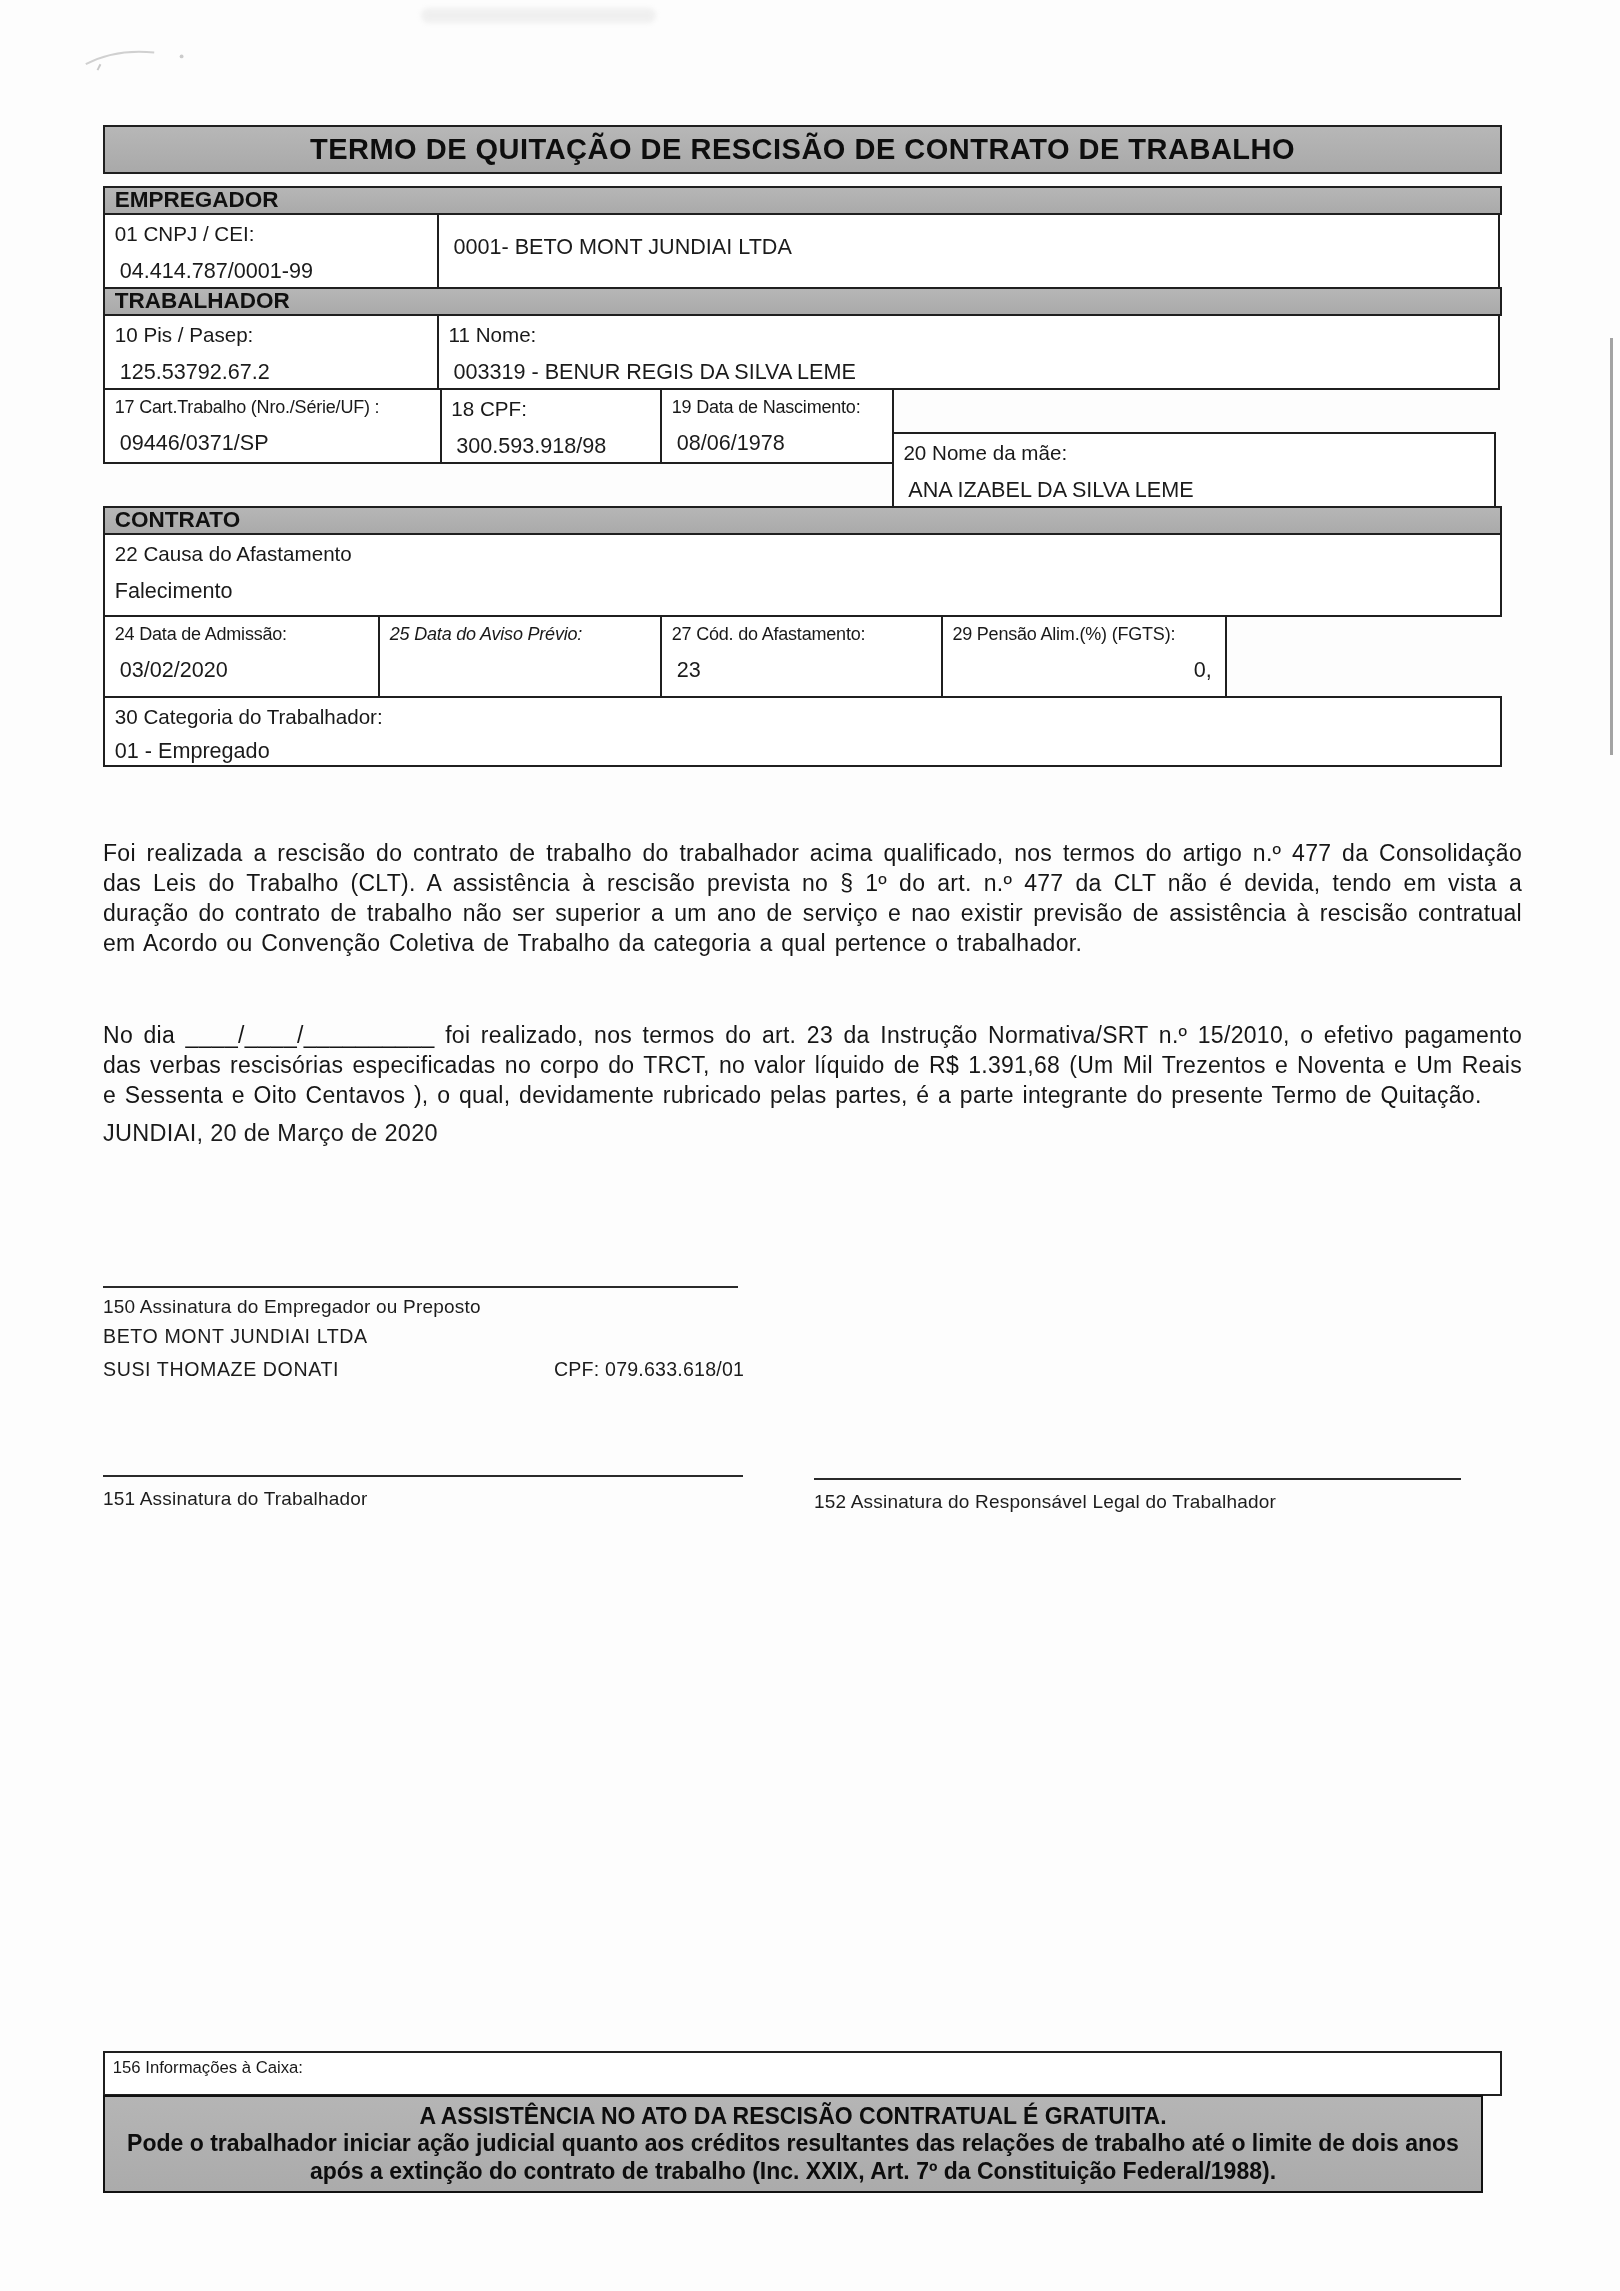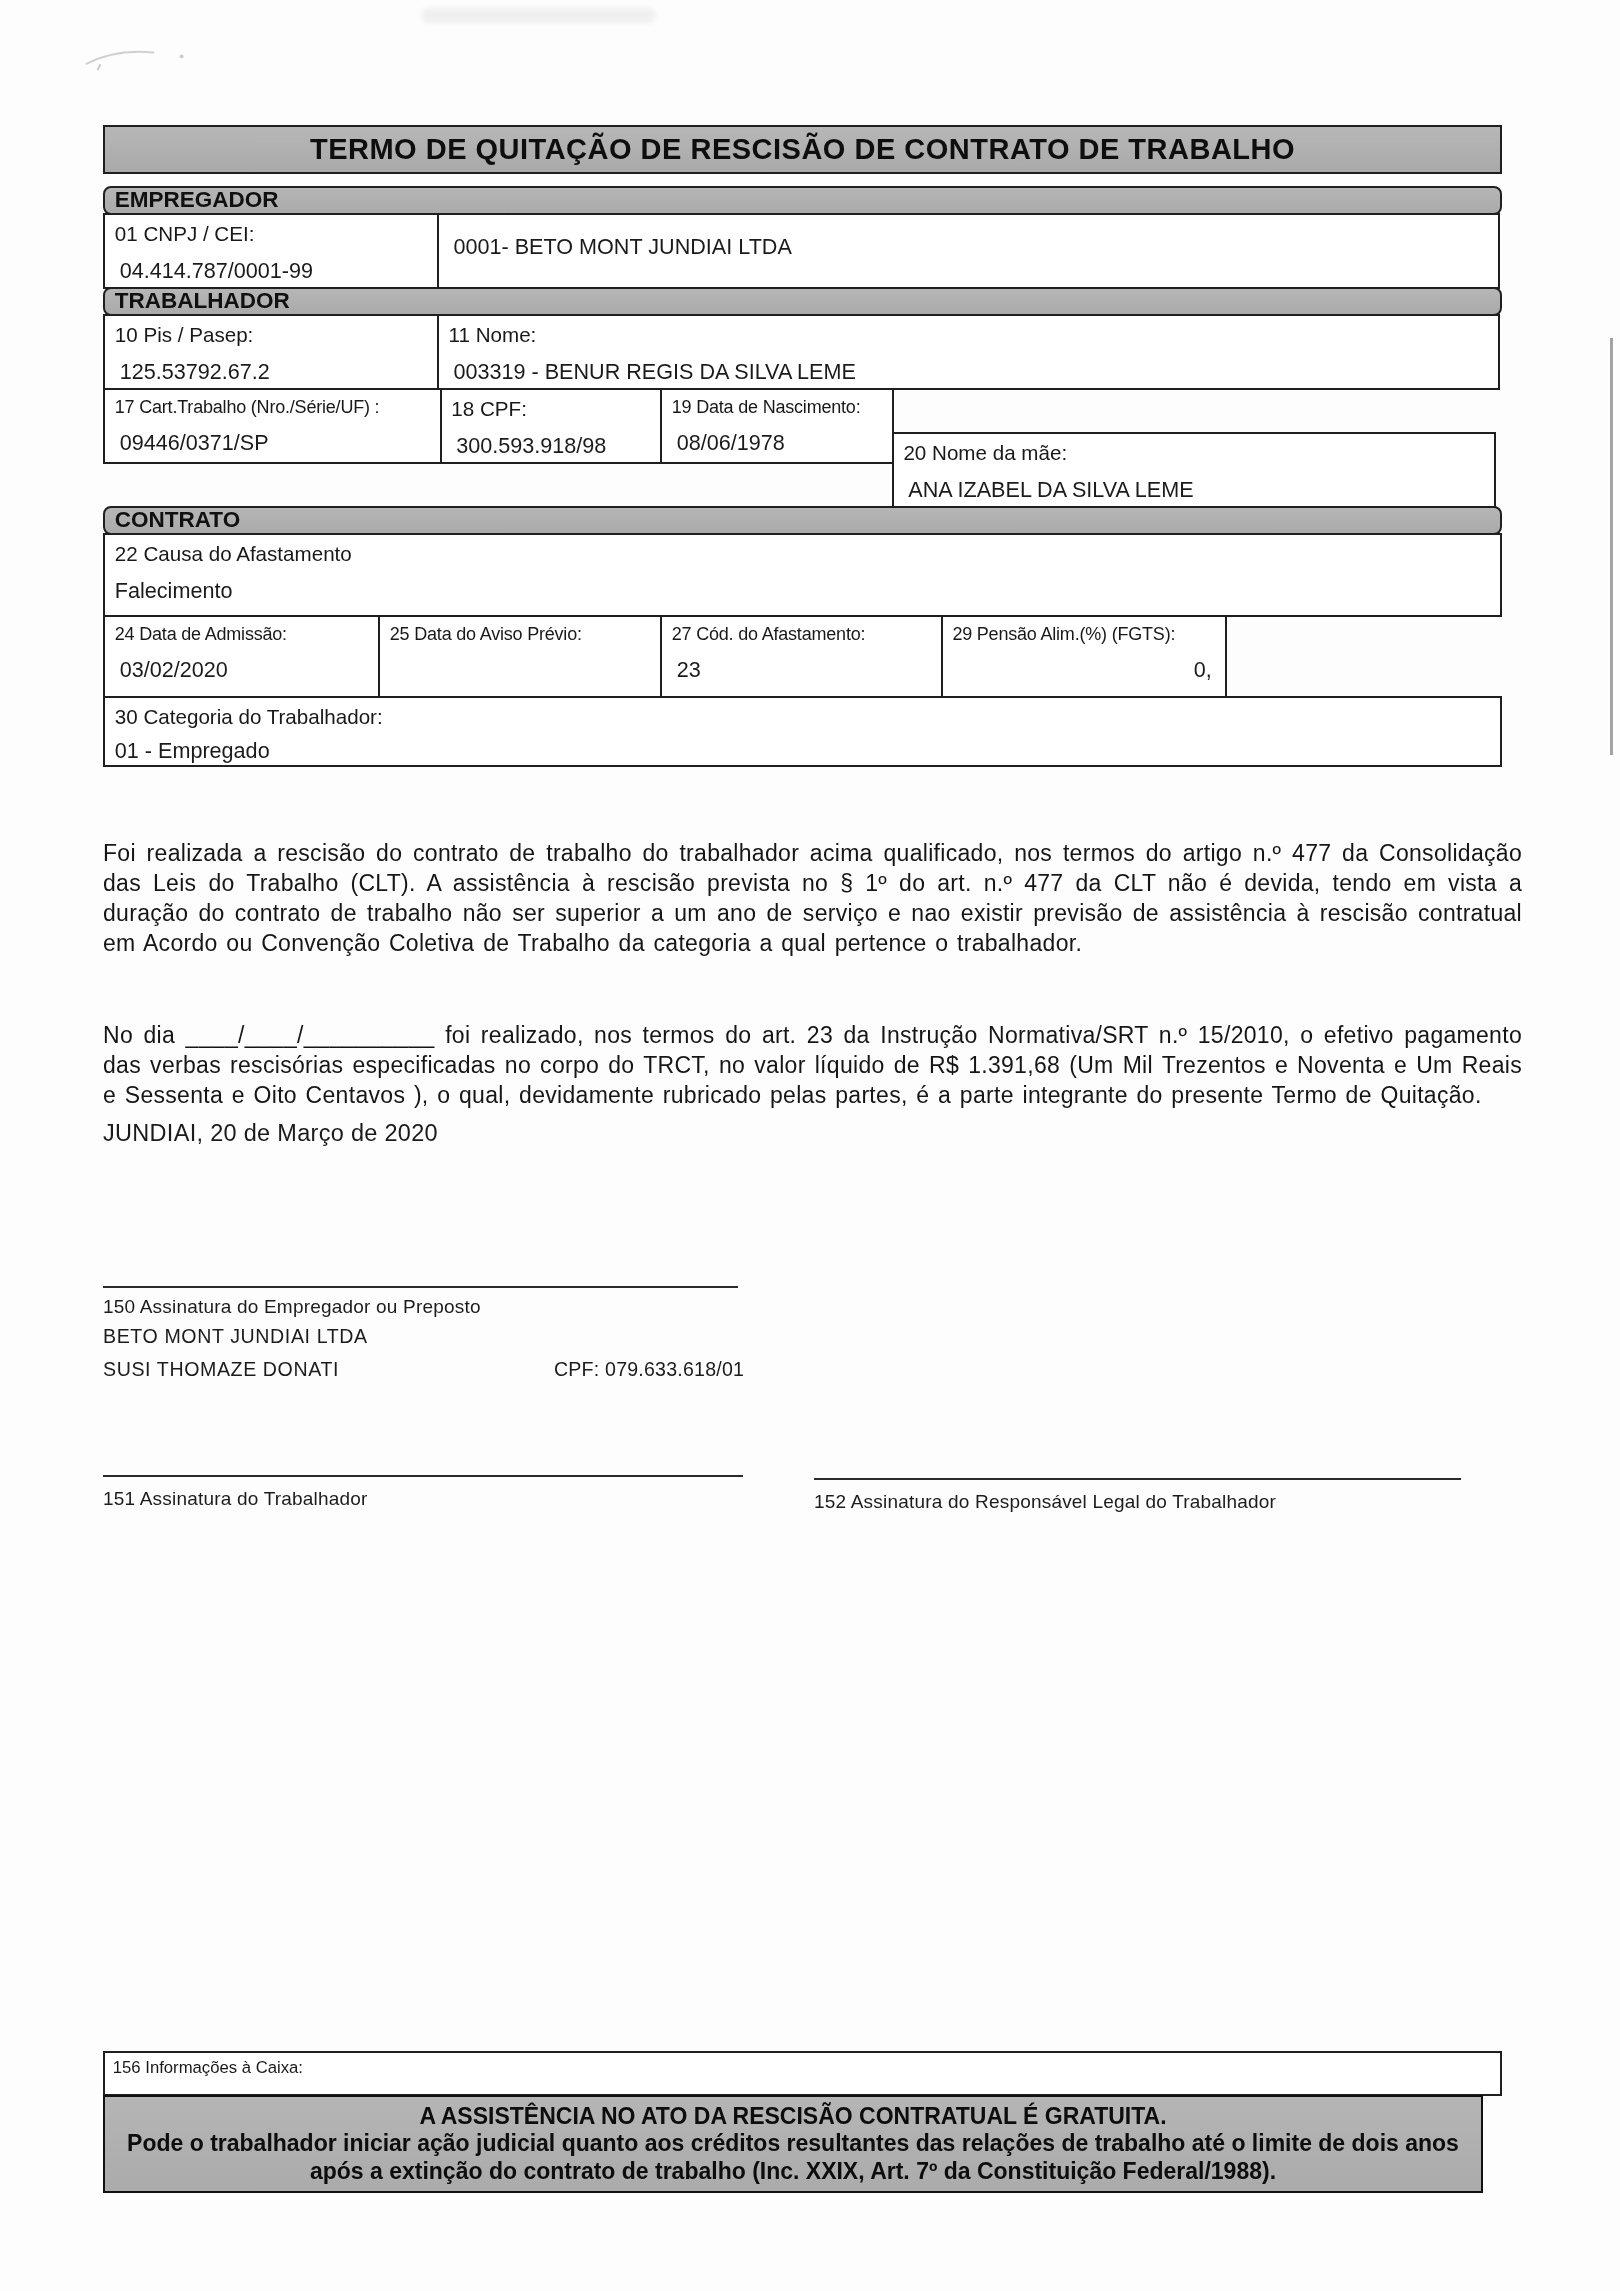--- a/index.html
+++ b/index.html
@@ -19,21 +19,21 @@
     background:#4a4a4a; opacity:.5;
   }
   .artifact-squiggle { position:absolute; left:76px; top:27.4px; opacity:.45; }
   .artifact-smudge {
     position:absolute; left:421px; top:7.8px; width:235px; height:15.7px;
     background:#c9c9c9; opacity:.25; filter:blur(2.9px); border-radius:7.8px;
   }
 
   
   .form { position:absolute; left:103px; top:125px; width:1399px; }
-  .form > * + * { margin-top:-2px;border-radius:8px; }
+  .form > * + * { margin-top:-2px; }
 
   .title-bar {
     height:49px;
     background:linear-gradient(#b7b7b7,#a9a9a9);
     border:2.9px solid #1f1f1f;
     display:flex; align-items:center; justify-content:center;
     font-weight:bold; font-size:29px; letter-spacing:0.5px; color:#0e0e0e;
     margin-bottom:13.7px;
   }
   .section-bar {
@@ -53,21 +53,21 @@
   }
   .cell + .cell { margin-left:-2px; }
 
   .h78 .cell { height:76px; }
   .h86 .cell { height:84px; }
   .h85 .cell { height:83px; }
   .h72 .cell { height:71px; }
 
   .w24  { width:24%; }   .w76  { width:76%; }
   .w242 { width:24.2%; } .w159 { width:15.9%; } .w167 { width:16.7%; } .w432 { width:43.2%;margin-top:44px; }
-  .c5a { width:19.8%; } .c5b { width:20.3%; } .c5c { width:19.2%; } .c5d { width:20.2%; } .c5e { width:20.5%; }
+  .c5a { width:19.8%; } .c5b { width:20.3%;font-style:italic; } .c5c { width:19.2%; } .c5d { width:20.2%; } .c5e { width:20.5%; }
 
   .label { font-size:20.6px; color:#191919; white-space:nowrap; }
   .label.tight { font-size:18px; letter-spacing:-0.2px; }
   .value { font-size:21.6px; margin-top:11.8px; padding-left:4.9px; white-space:nowrap; }
   .value.right { text-align:right; padding-right:3.9px; }
 
   
   .para {
     position:absolute; left:103px; width:1419px;
     font-size:23px; line-height:30px;

